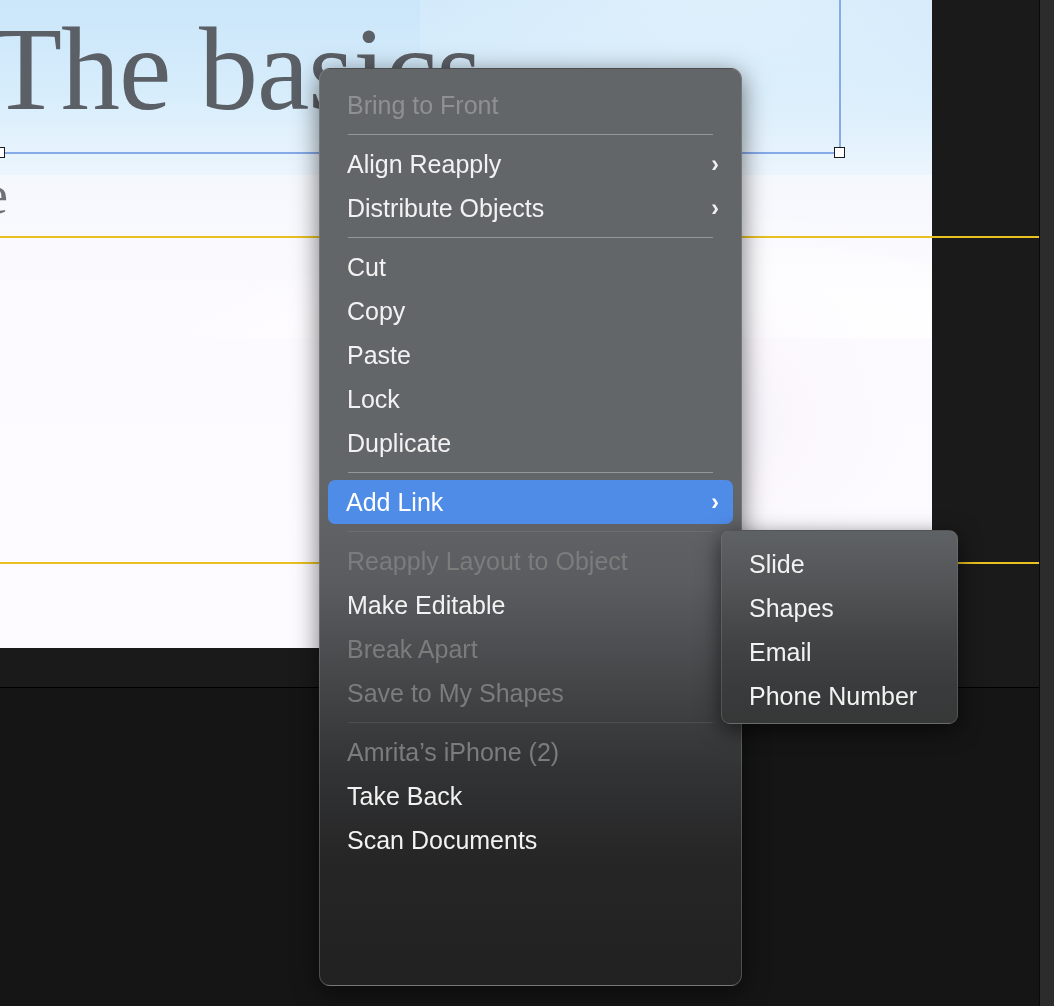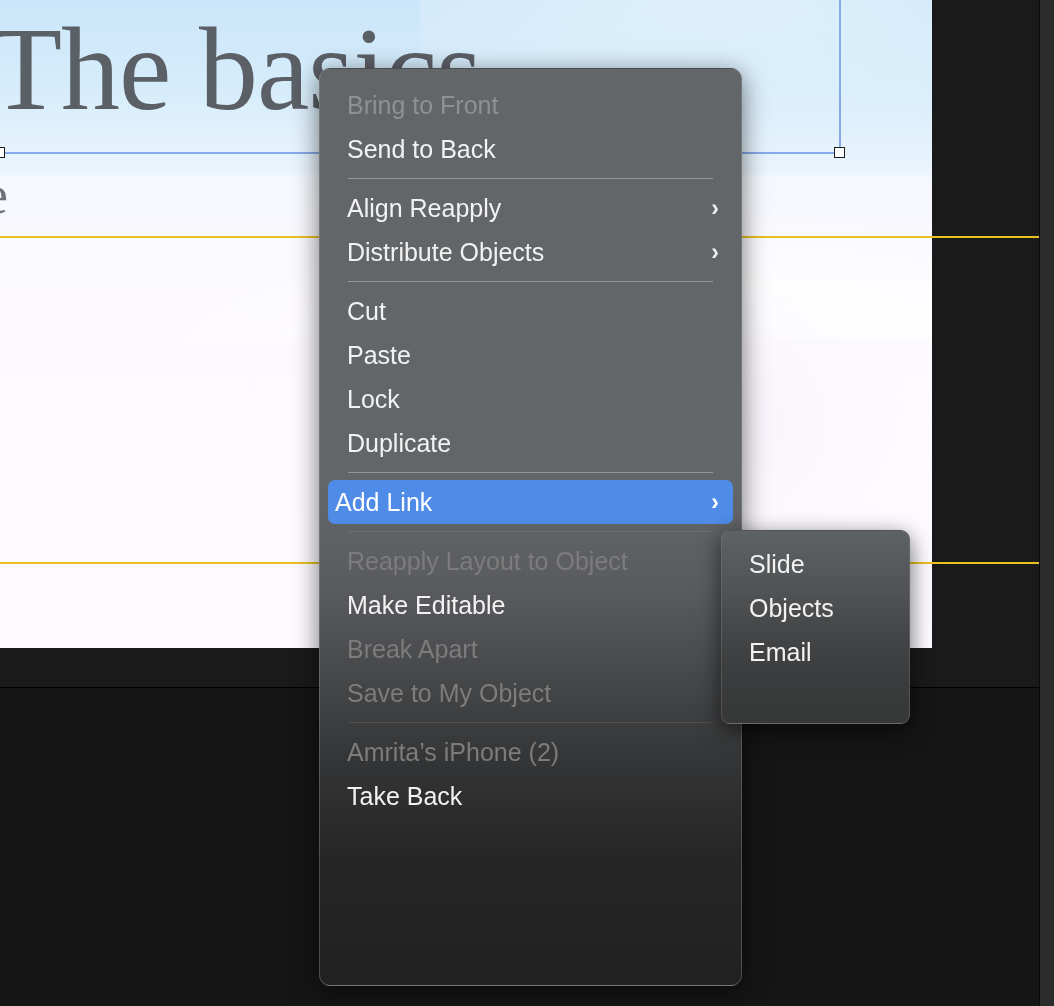--- a/index.html
+++ b/index.html
@@ -193,21 +193,21 @@
     padding-right: 20px;
     font-size: 25px;
     color: #f2f2f2;
     white-space: nowrap;
     box-sizing: border-box;
   }
   .mi.disabled { color: #8e9094; }
   .mi.dim-dark { color: #7c7c7c; }
   .mi.highlight {
     margin: 0 8px;
-    padding-left: 7px;
+    padding-left: 18px;
     border-radius: 7px;
     background: #4f8ce8;
     color: #ffffff;
   }
   .mi .chev {
     position: absolute;
     right: 22px;
     top: 0;
     font-size: 23px;
     font-weight: bold;
@@ -220,21 +220,21 @@
     background: rgba(190,190,190,0.55);
   }
   .sep.dark { background: rgba(125,125,125,0.45); }
   .sep.darker { background: rgba(105,105,105,0.40); }
 
   
   .submenu {
     position: absolute;
     left: 721px;
     top: 530px;
-    width: 189px;
+    width: 237px;
     height: 194px;
     border-radius: 9px;
     box-sizing: border-box;
     border: 1px solid rgba(120,120,120,0.45);
     background: linear-gradient(to bottom, #5f6264 0%, #515355 30%, #424345 58%, #3a3b3c 80%, #363737 100%);
     box-shadow: 0 6px 22px rgba(0,0,0,0.6);
     padding-top: 11px;
     overflow: hidden;
   }
   .smi {
@@ -273,40 +273,42 @@
 
     <div class="handle right"></div>
     <div class="handle left"></div>
   </div>
 
   <div class="panel-edge"></div>
   <div class="right-panel"></div>
 
   <div class="ctx-menu" id="ctxMenu">
       <div class="mi disabled"><span>Bring to Front</span></div>
-      <div class="mi"><span>Send to Back</span></div>
       <div class="sep"></div>
       <div class="mi"><span>Align Reapply</span><span class="chev">›</span></div>
       <div class="mi"><span>Distribute Objects</span><span class="chev">›</span></div>
       <div class="sep"></div>
       <div class="mi"><span>Cut</span></div>
+      <div class="mi"><span>Copy</span></div>
       <div class="mi"><span>Paste</span></div>
       <div class="mi"><span>Lock</span></div>
       <div class="mi"><span>Duplicate</span></div>
       <div class="sep"></div>
       <div class="mi highlight"><span>Add Link</span><span class="chev">›</span></div>
       <div class="sep dark"></div>
       <div class="mi dim-dark"><span>Reapply Layout to Object</span></div>
       <div class="mi"><span>Make Editable</span></div>
       <div class="mi dim-dark"><span>Break Apart</span></div>
-      <div class="mi dim-dark"><span>Save to My Object</span></div>
+      <div class="mi dim-dark"><span>Save to My Shapes</span></div>
       <div class="sep darker"></div>
       <div class="mi dim-dark"><span>Amrita’s iPhone (2)</span></div>
       <div class="mi"><span>Take Back</span></div>
+      <div class="mi"><span>Scan Documents</span></div>
     </div>
 
   <div class="submenu" id="subMenu">
       <div class="smi"><span>Slide</span></div>
-      <div class="smi"><span>Objects</span></div>
+      <div class="smi"><span>Shapes</span></div>
       <div class="smi"><span>Email</span></div>
+      <div class="smi"><span>Phone Number</span></div>
     </div>
 
 </div>
 
 </body></html>

